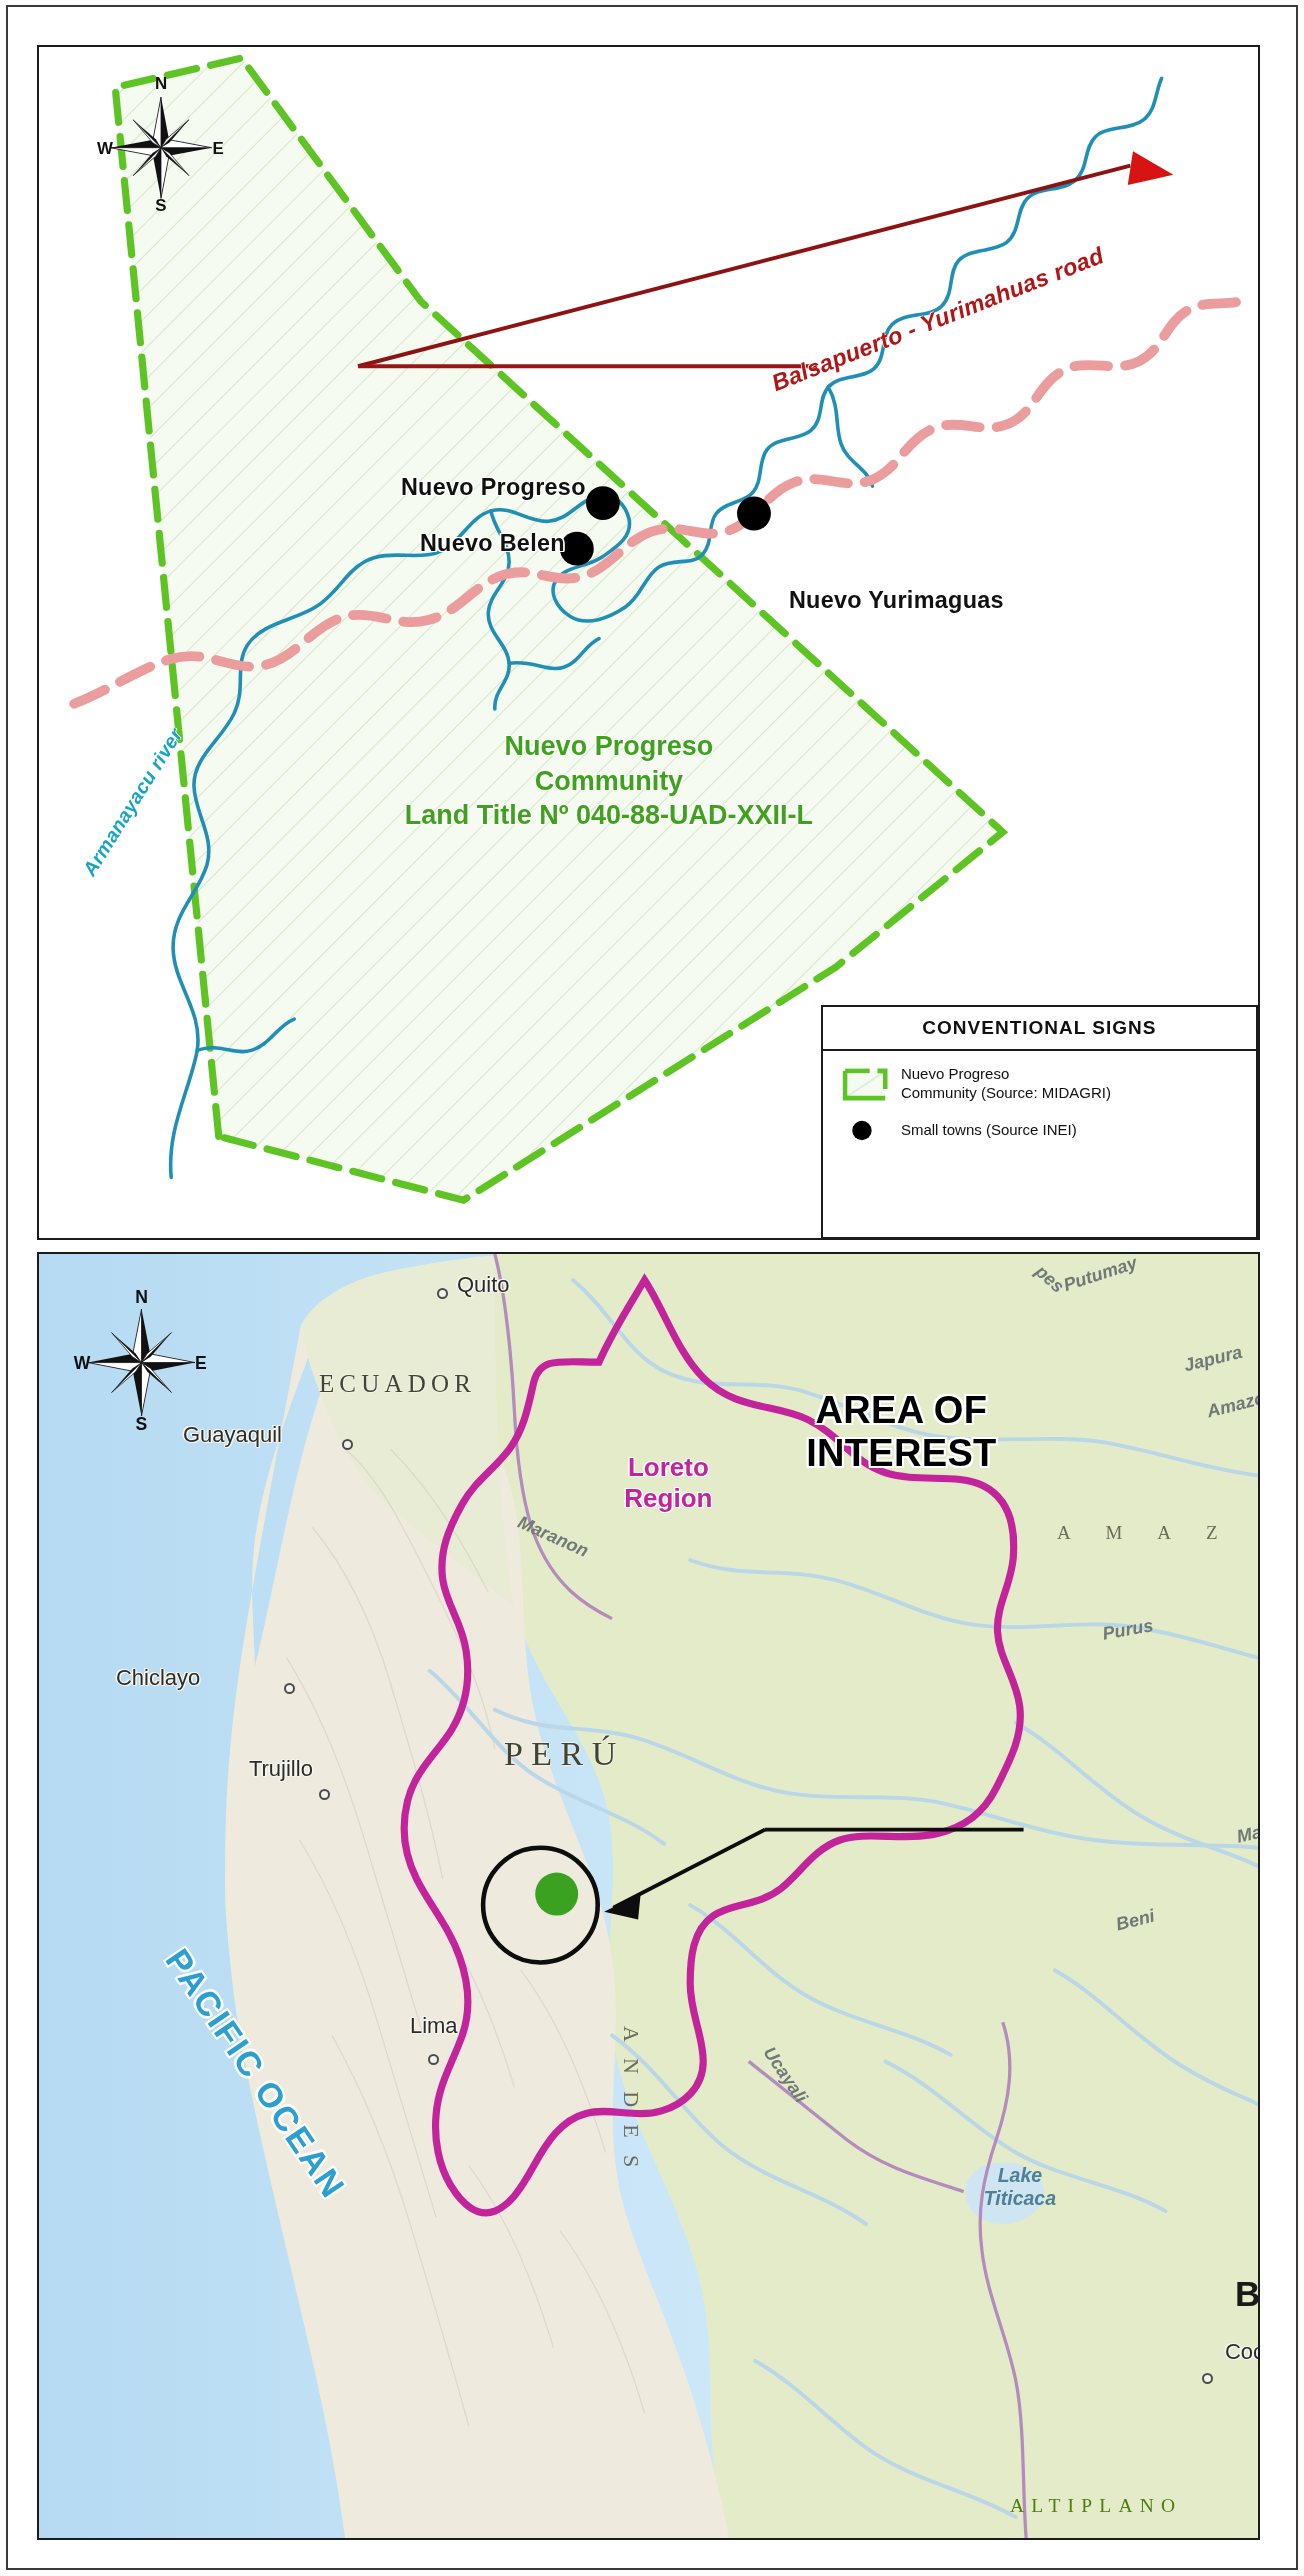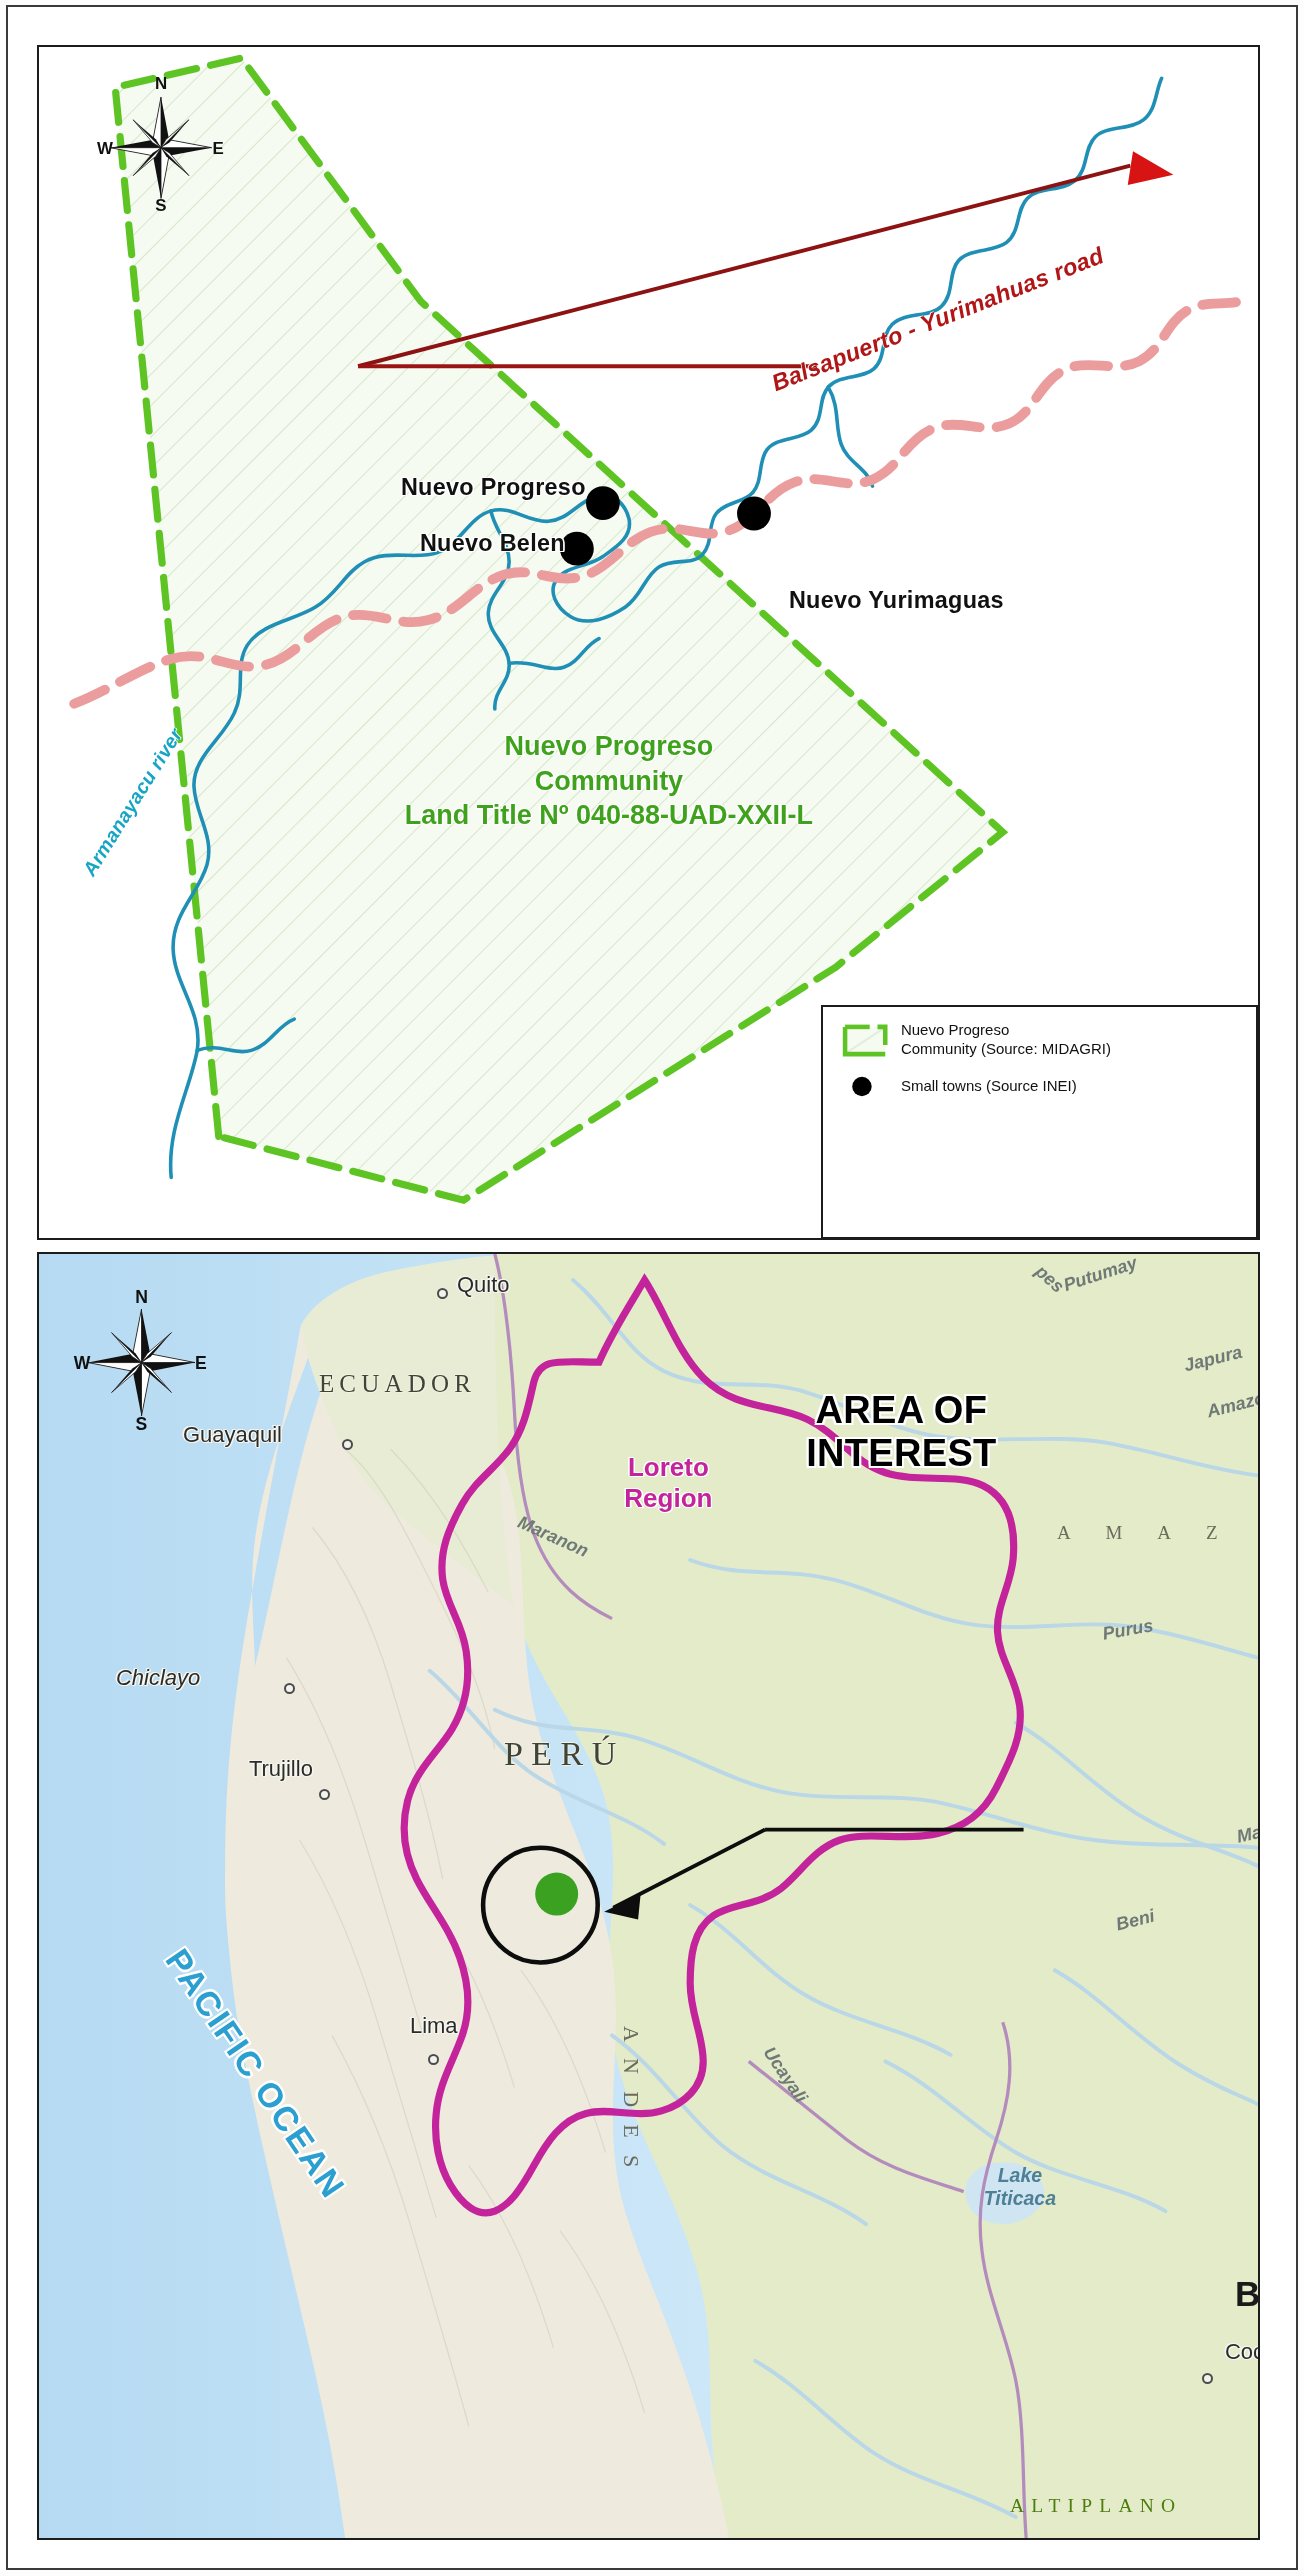--- a/index.html
+++ b/index.html
@@ -258,20 +258,21 @@
       <div>Nuevo Progreso</div>
       <div>Community</div>
       <div>Land Title Nº 040-88-UAD-XXII-L</div>
     </div>
 
     <div class="lbl lbl-road" style="left:729px;top:325px;transform:rotate(-21.5deg);">Balsapuerto - Yurimahuas road</div>
 
     <div class="lbl lbl-river" style="left:39px;top:821px;transform:rotate(-58deg);">Armanayacu river</div>
 
     <div class="legend">
+      <div class="legend-title">CONVENTIONAL SIGNS</div>
       <div class="legend-body">
 
         <div class="legend-row">
           <div class="legend-sym">
             <svg width="60" height="35" viewBox="0 0 92 54">
               <rect x="6" y="6" width="62" height="42" fill="#f6fbf2"></rect>
               <line x1="8" y1="46" x2="66" y2="8" stroke="#dfeedd" stroke-width="3"></line>
               <path d="M6,6 L6,48 L68,48" fill="none" stroke="#5ec424" stroke-width="7"></path>
               <path d="M6,6 L44,6" fill="none" stroke="#5ec424" stroke-width="7"></path>
               <path d="M56,6 L68,6 L68,34" fill="none" stroke="#5ec424" stroke-width="7"></path>
@@ -460,21 +461,21 @@
 
     <div class="city-dot" style="left:398px;top:34px;"></div>
     <div class="city-dot" style="left:303px;top:185px;"></div>
     <div class="city-dot" style="left:245px;top:429px;"></div>
     <div class="city-dot" style="left:280px;top:535px;"></div>
     <div class="city-dot" style="left:389px;top:800px;"></div>
     <div class="city-dot" style="left:1163px;top:1119px;"></div>
 
     <div class="loc-lbl loc-city" style="left:418px;top:18px;">Quito</div>
     <div class="loc-lbl loc-city" style="left:144px;top:168px;">Guayaquil</div>
-    <div class="loc-lbl loc-city" style="left:77px;top:411px;font-style:italic;">Chiclayo</div>
+    <div class="loc-lbl loc-city" style="left:77px;top:411px;">Chiclayo</div>
     <div class="loc-lbl loc-city" style="left:210px;top:502px;">Trujillo</div>
     <div class="loc-lbl loc-city" style="left:371px;top:759px;">Lima</div>
     <div class="loc-lbl loc-city" style="left:1186px;top:1085px;">Coch</div>
 
     <div class="loc-lbl loc-country" style="left:280px;top:116px;">ECUADOR</div>
     <div class="loc-lbl loc-country" style="left:465px;top:481px;font-size:34px;letter-spacing:8.5px;">PERÚ</div>
     <div class="loc-lbl loc-bigletter" style="left:1196px;top:1020px;">B</div>
 
     <div class="loc-lbl loc-region" style="left:545px;top:198px;width:169px;">
       <div>Loreto</div>

